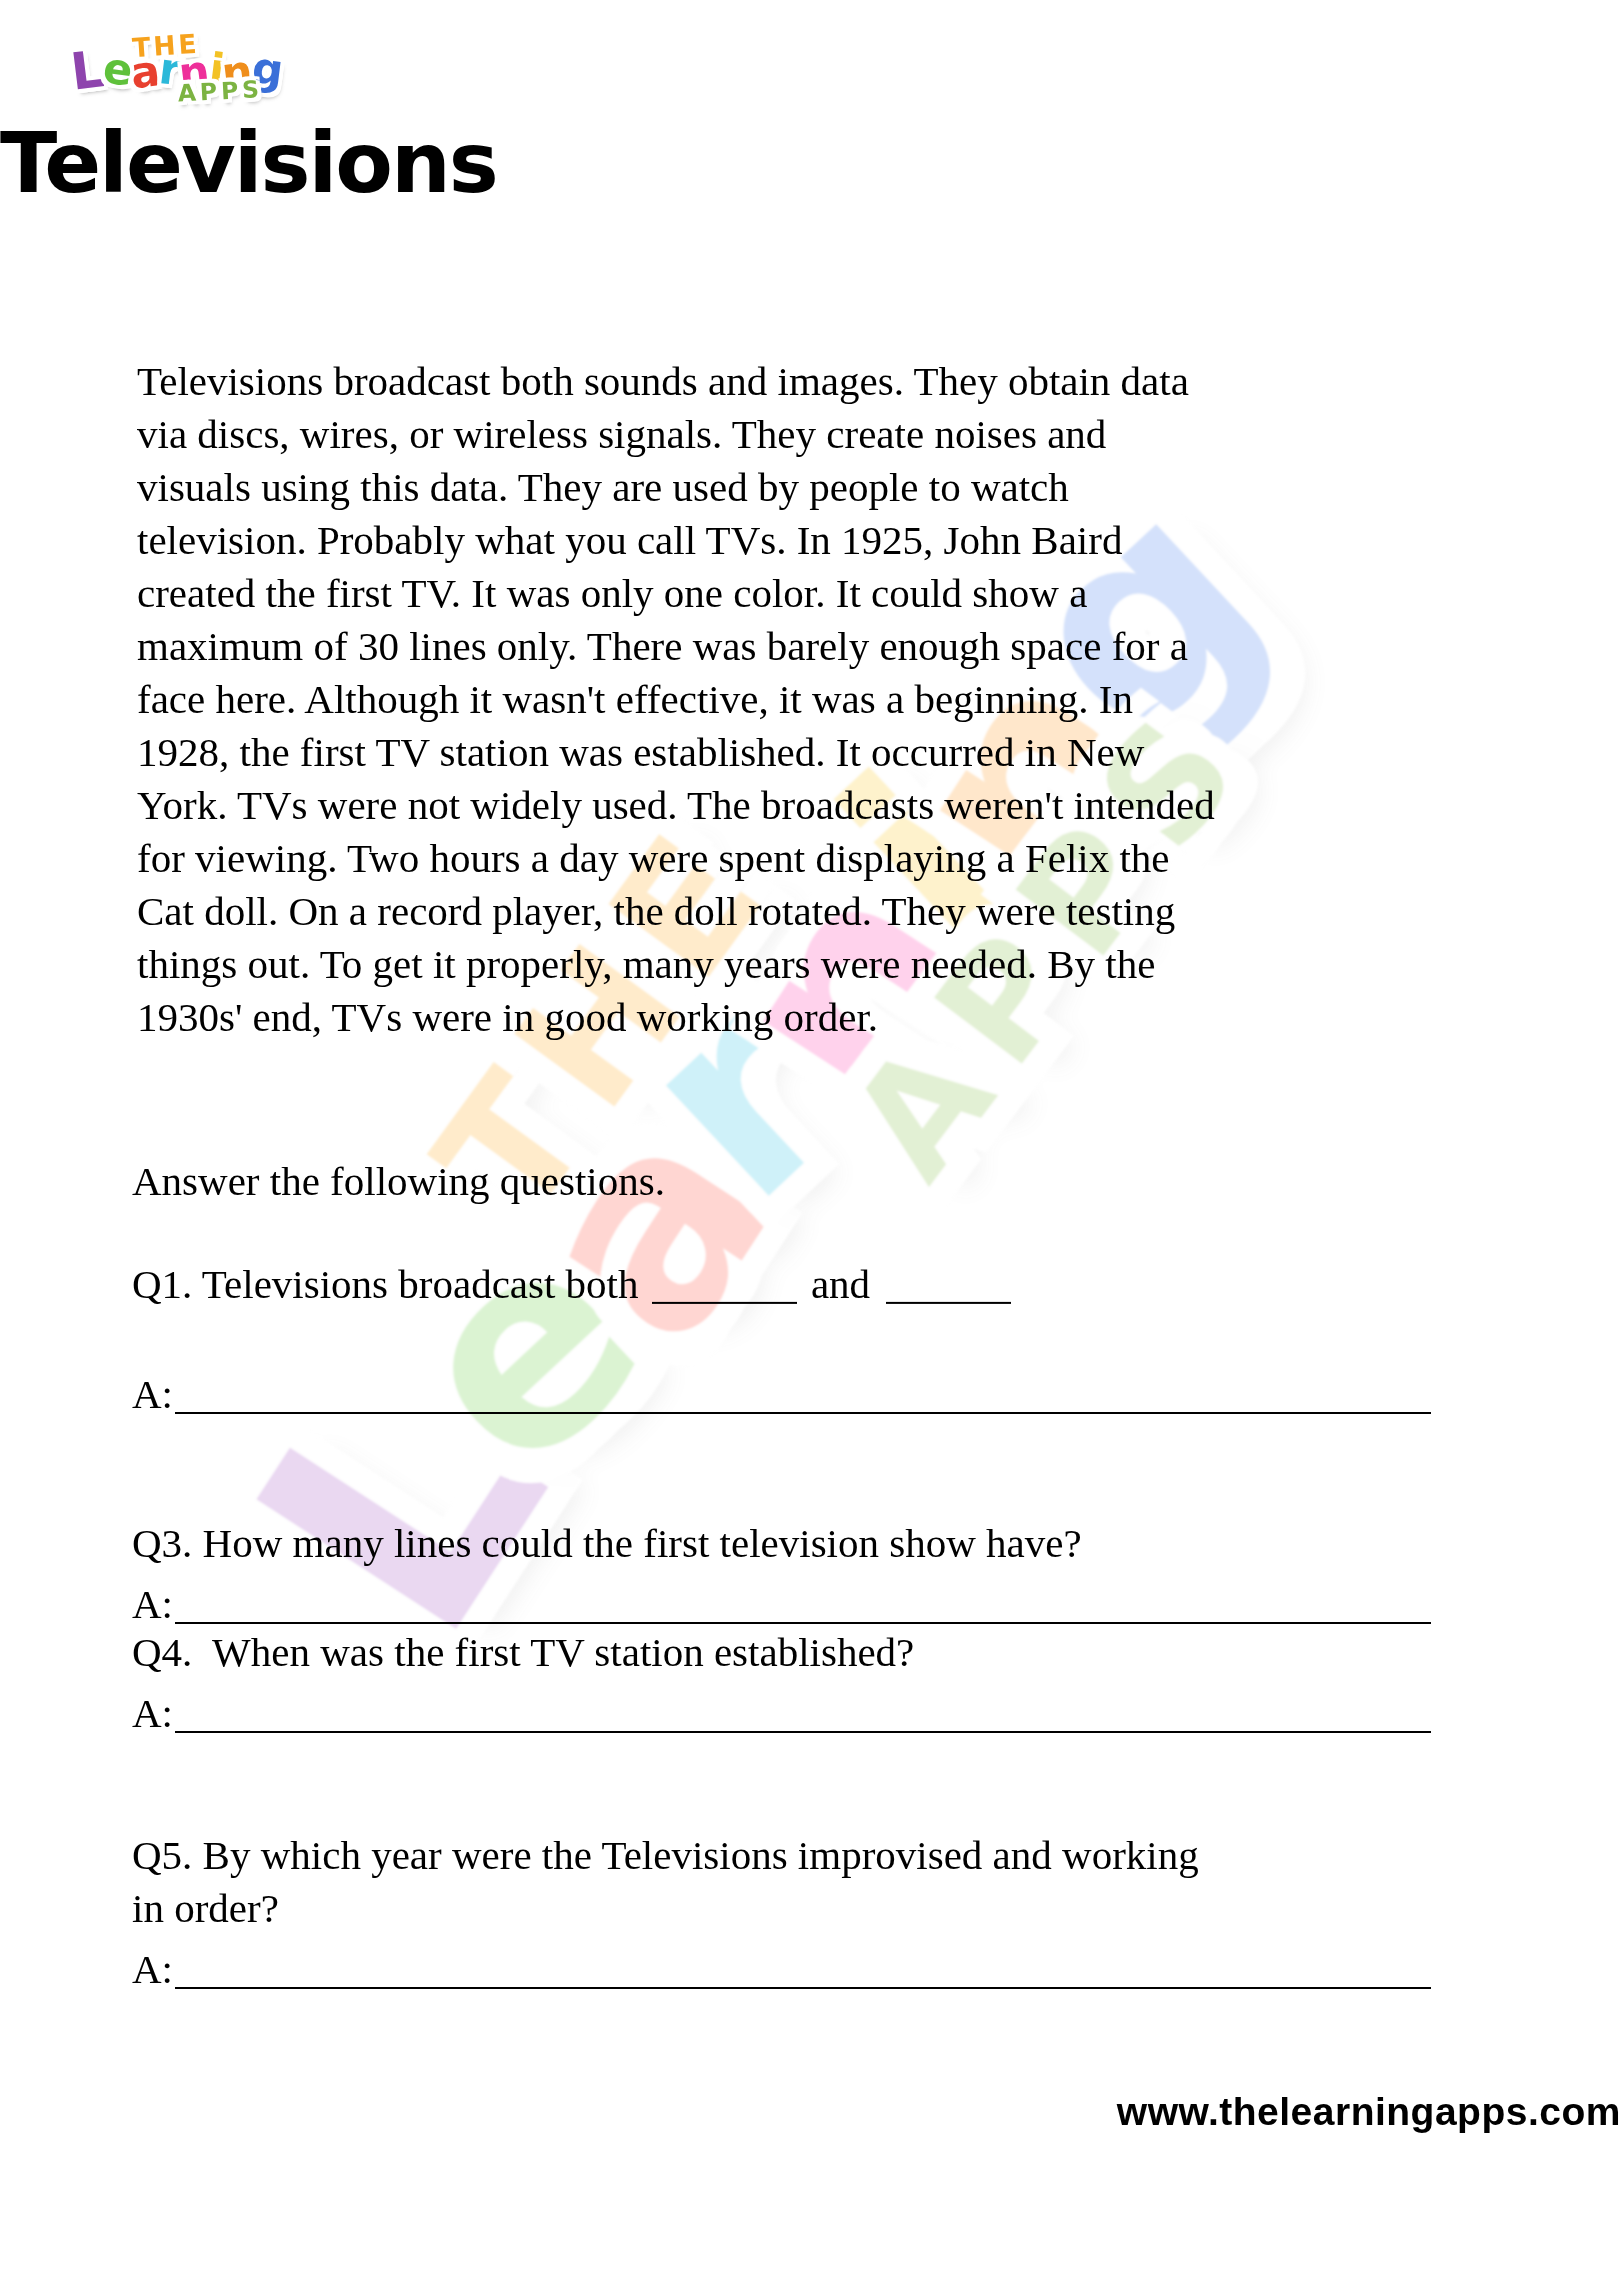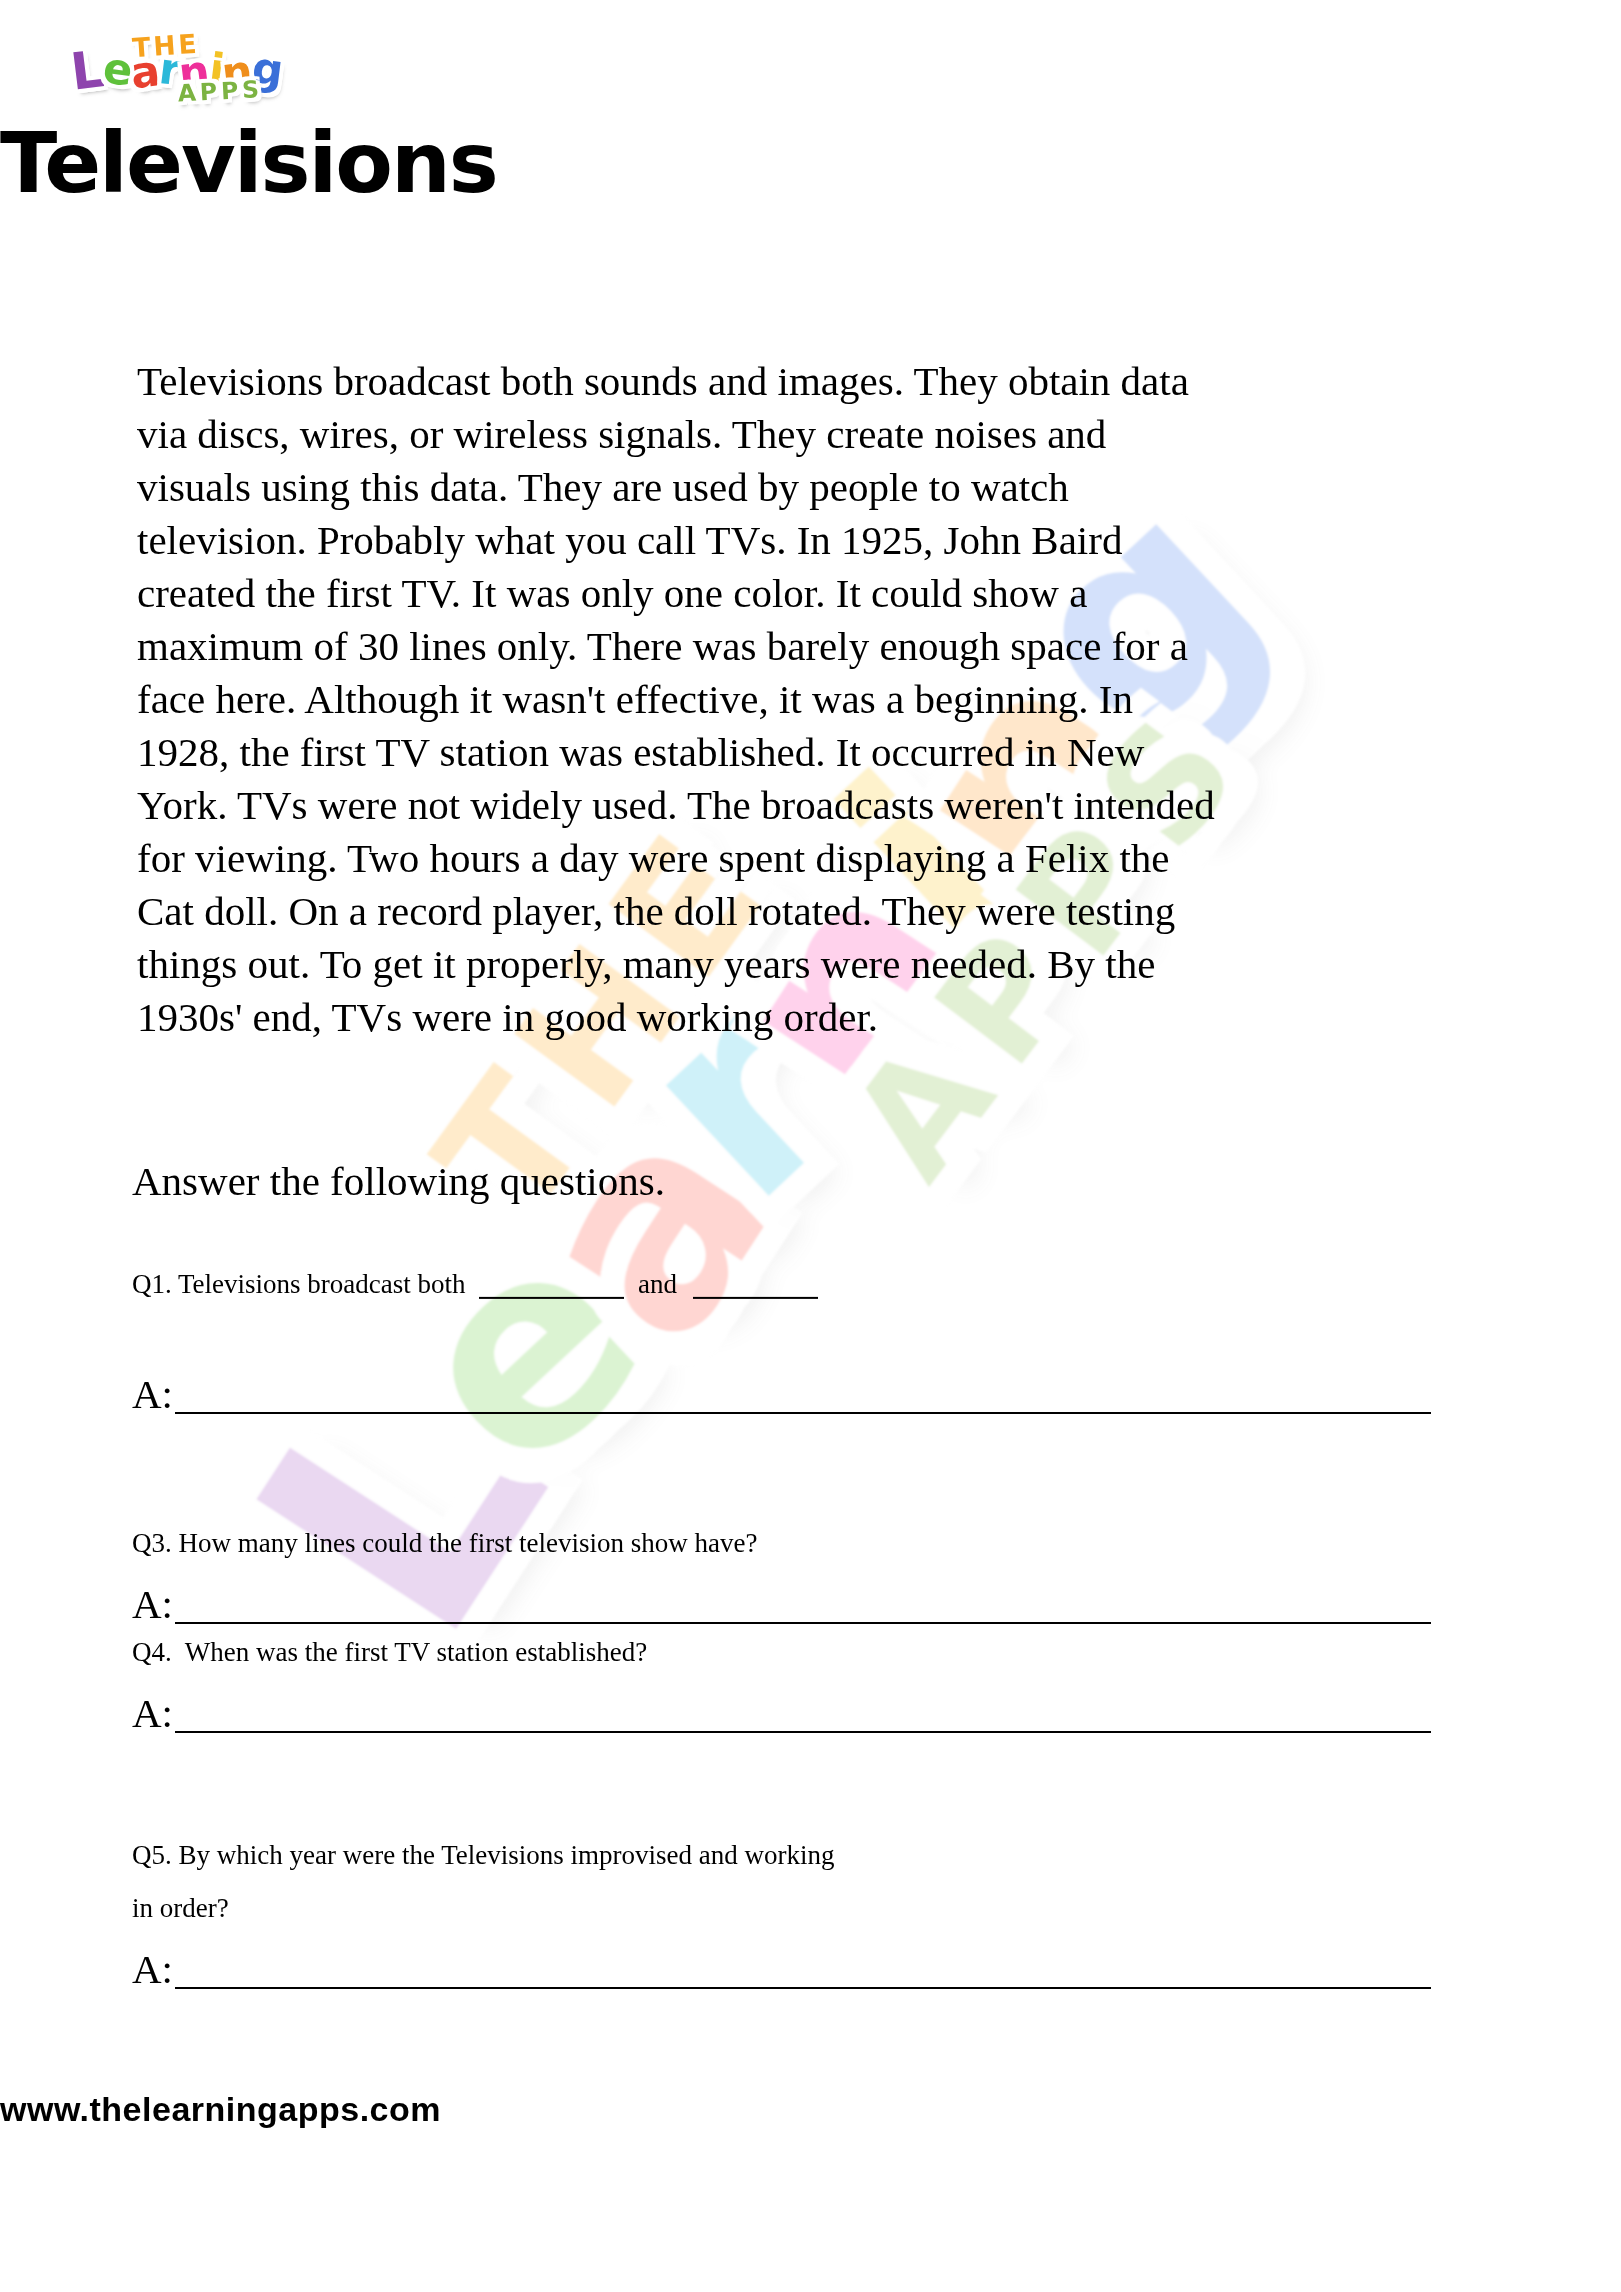--- a/index.html
+++ b/index.html
@@ -65,40 +65,40 @@
   .instruction{
     position:absolute;left:132px;top:1155px;
     font-size:41px;line-height:53px;z-index:2;
   }
   .qblock{position:absolute;left:132px;width:1299px;z-index:2;}
   .q1{top:1258px;}
   .q2{top:1360px;}
   .q3{top:1517px;}
   .q4{top:1626px;}
   .q5{top:1829px;}
-  .q-text{font-size:27px;line-height:53px;white-space:pre-wrap;}
+  .q-text{font-size:41px;line-height:53px;white-space:pre-wrap;}
   .blank{
     display:inline-block;border-bottom:2.9px solid #000;height:3.9px;
     transform:translateY(5.9px);
   }
   .blank-1{width:145px;margin:0 13.7px 0 13.7px;}
   .blank-2{width:125px;margin:0 0 0 15.7px;}
   .answer-row{
     display:flex;align-items:flex-end;
     font-size:41px;line-height:53px;margin-top:7.8px;
   }
   .answer-line{
     flex:1;border-bottom:2.9px solid #000;margin-bottom:6.9px;margin-left:2px;
   }
 
   
   .page-footer{
-    position:absolute;top:2090px;left:0;width:100%;text-align:left;
+    position:absolute;top:2090px;left:0;width:100%;text-align:right;
     font-family:"Liberation Sans", sans-serif;font-weight:bold;
-    font-size:34px;letter-spacing:0.5px;z-index:2;
+    font-size:39px;letter-spacing:0.5px;z-index:2;
   }
 </style>
 </head>
 <body>
 
 <div class="watermark">
   <div class="logo">
     <div class="logo-the bubble" style="color: rgb(246, 162, 29);">THE</div>
     <div class="logo-learning">
         <span style="color: rgb(142, 68, 173);">L</span>

